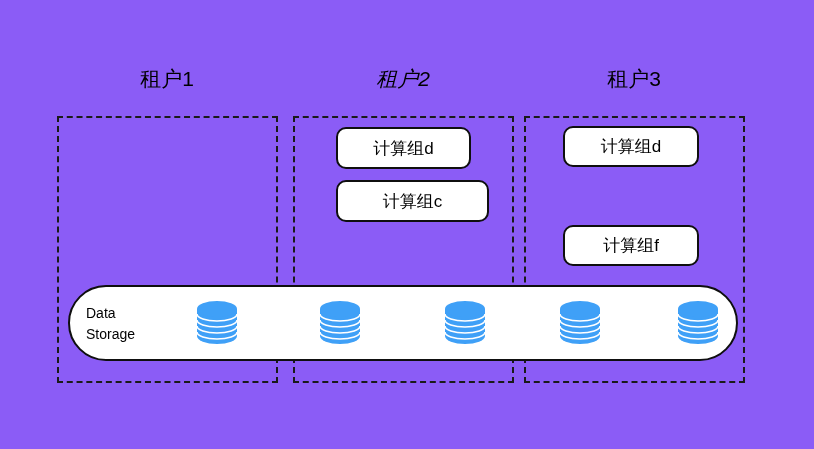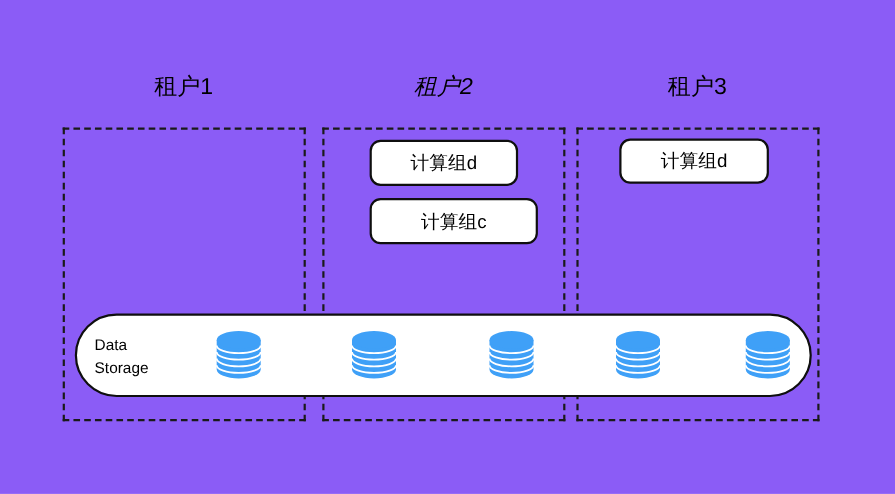--- a/index.html
+++ b/index.html
@@ -105,20 +105,21 @@
   <div class="tenant-box" style="left:524px; top:116px; width:221px; height:267px;"></div>
 
 
   <div class="compute-group" style="left:336px; top:127px; width:135px; height:42px;">计算组d</div>
 
   <div class="compute-group" style="left:336px; top:180px; width:153px; height:42px;">计算组c</div>
 
   <div class="compute-group" style="left:563px; top:126px; width:136px; height:41px;">计算组d</div>
 
 
+  <div class="compute-group" style="left:563px; top:225px; width:136px; height:41px;">计算组f</div>
 
   <div id="storage-bar"></div>
 
   <div id="storage-label">
     <div>Data</div>
     <div>Storage</div>
   </div>
 
   <div class="db-icon" style="left:195px; top:298px;">
     <svg viewBox="0 0 44 50" xmlns="http://www.w3.org/2000/svg">

